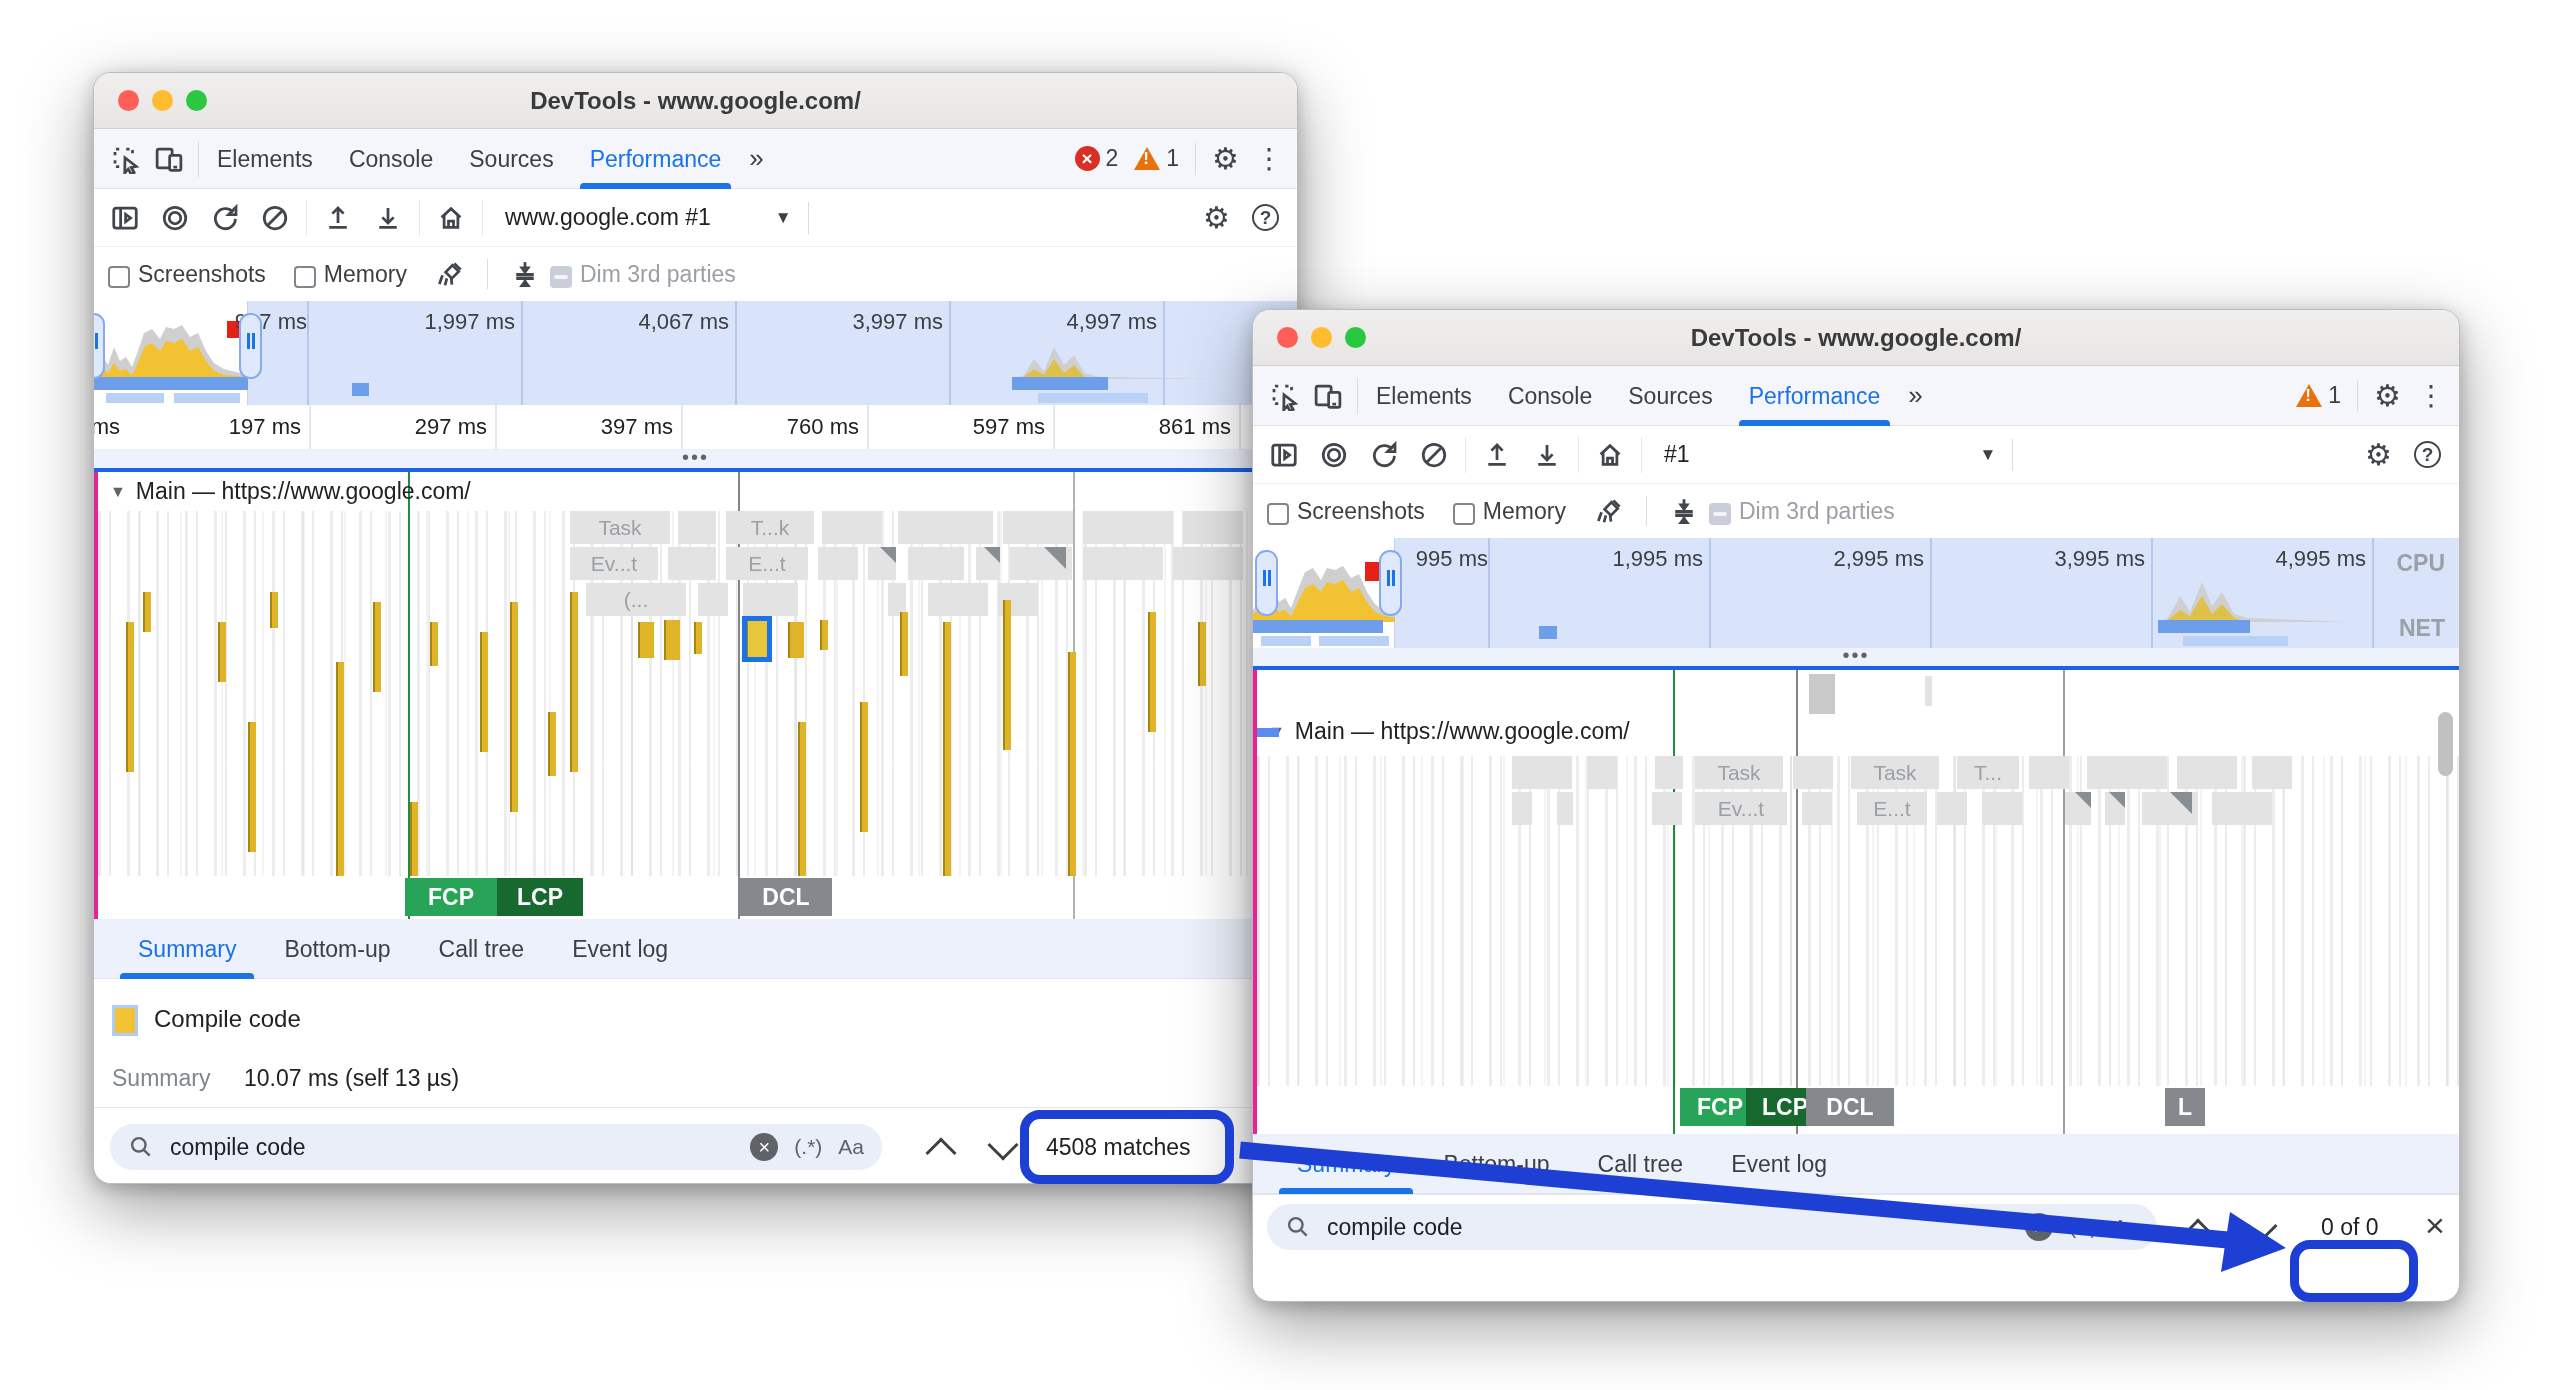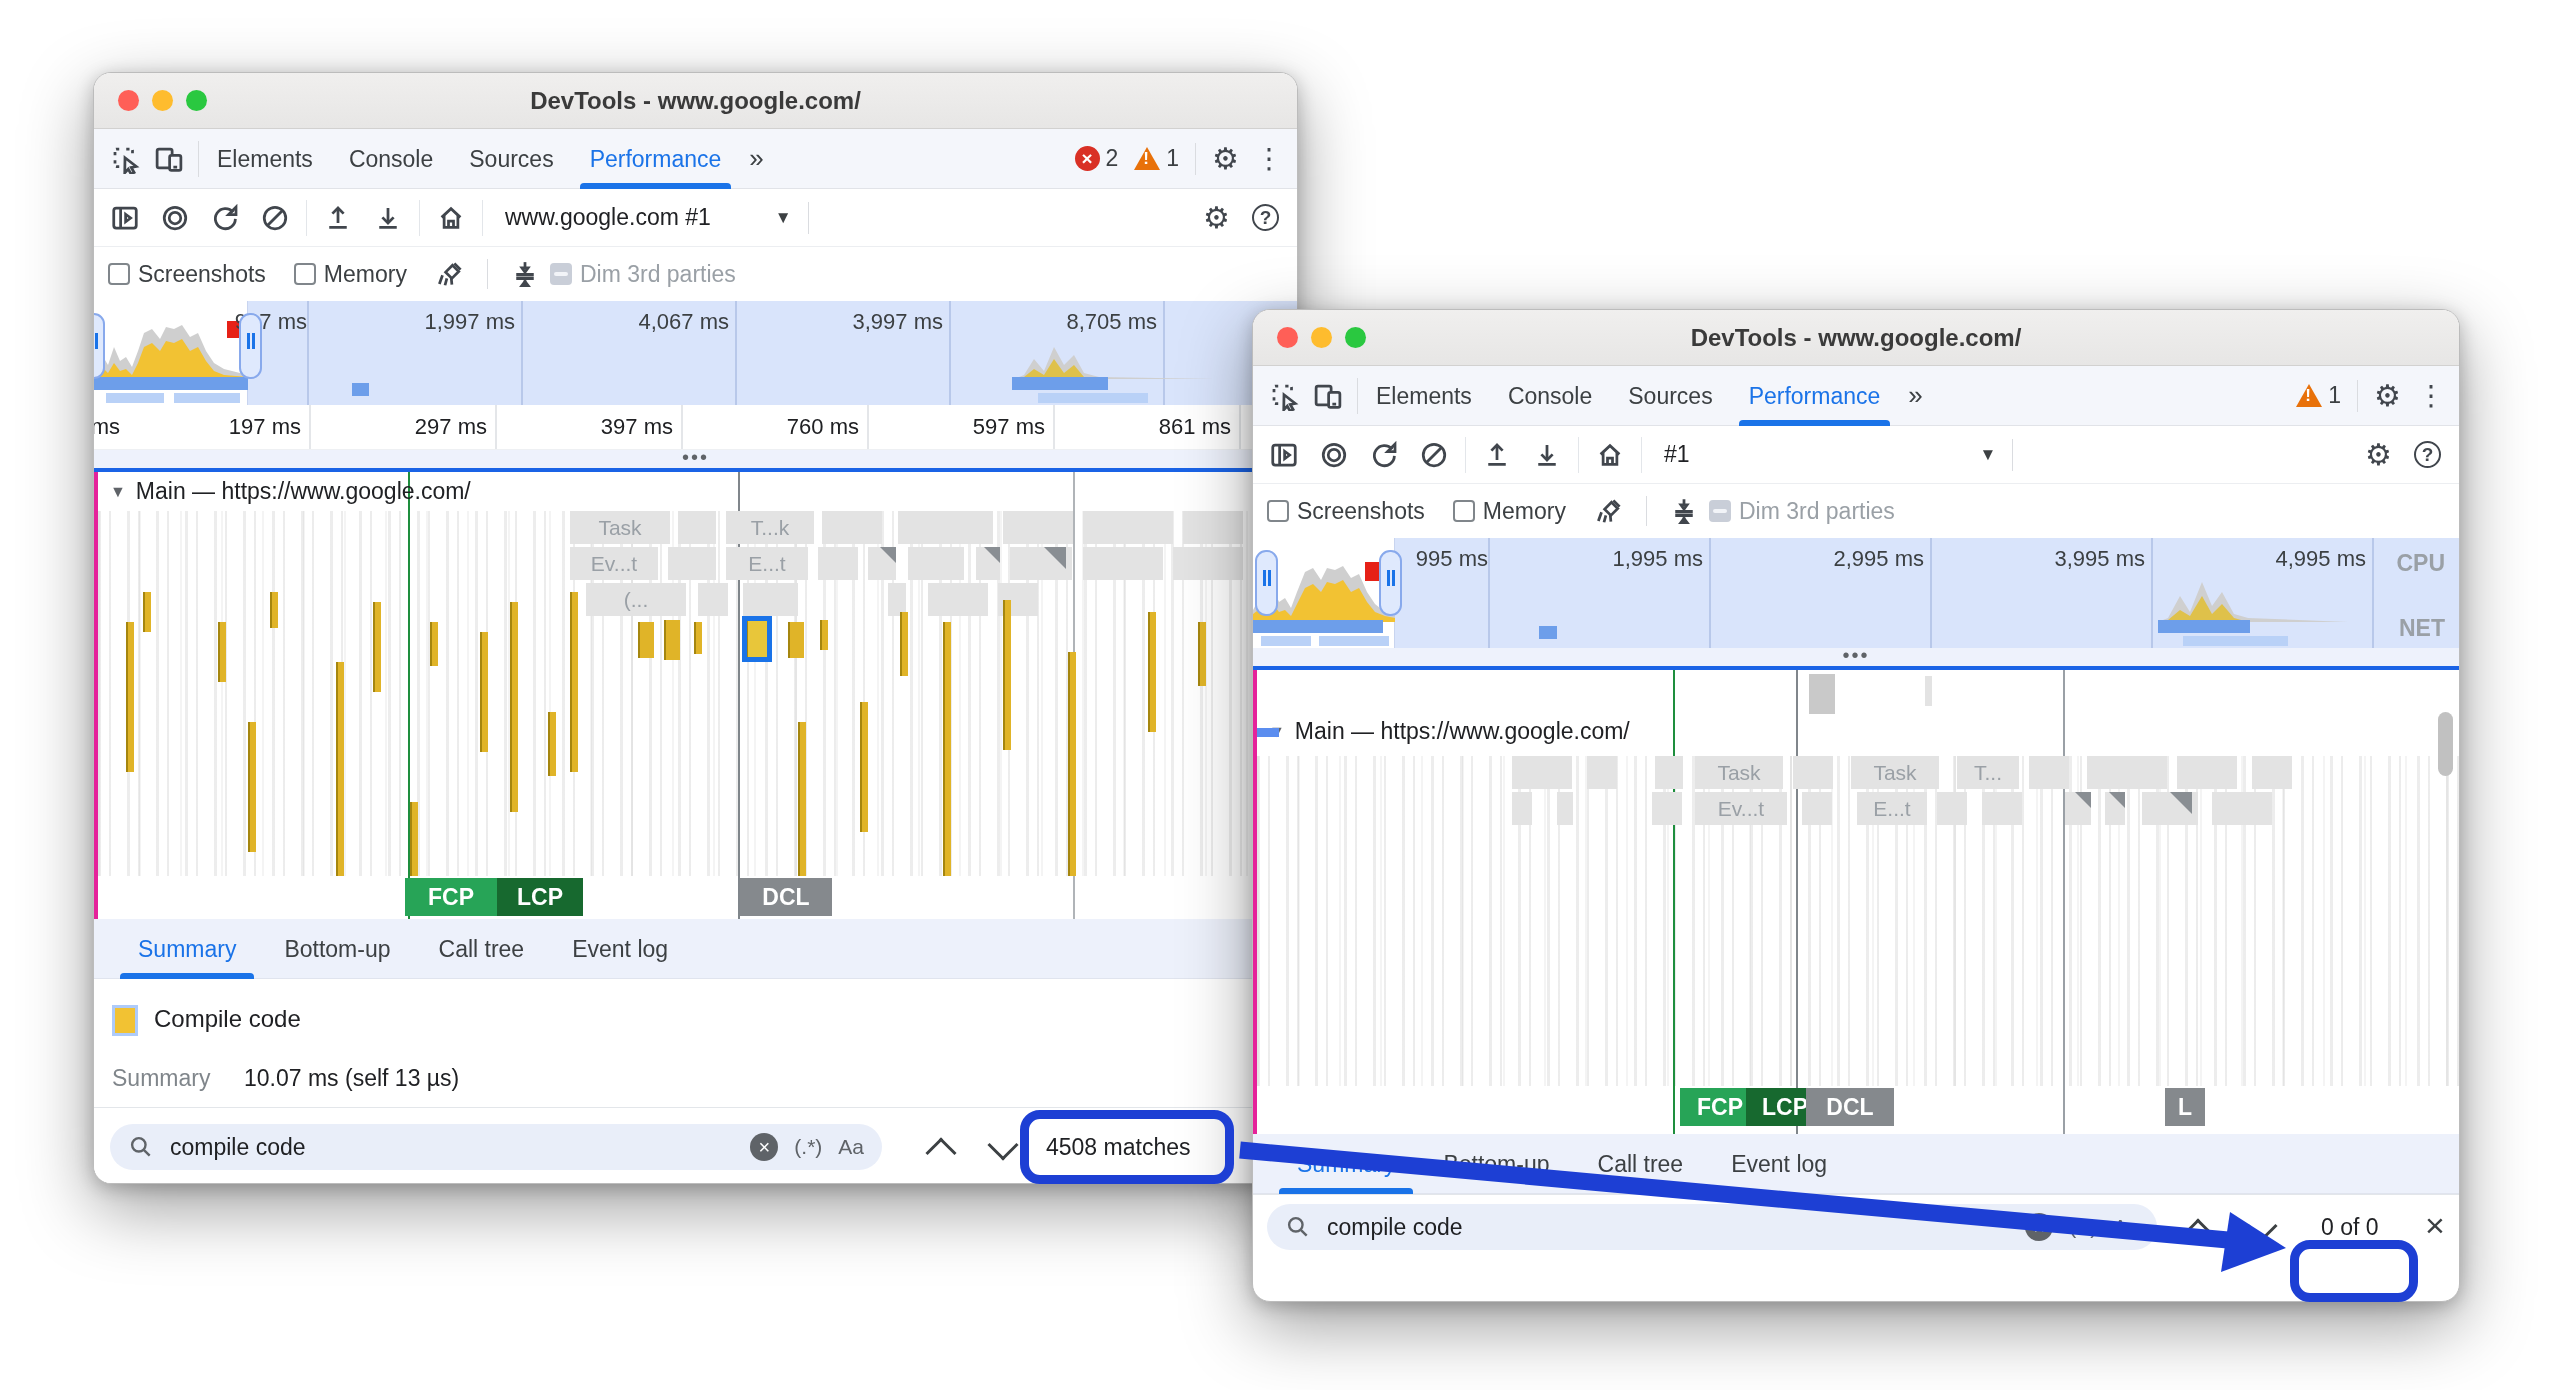--- a/index.html
+++ b/index.html
@@ -39,21 +39,21 @@
   .tb-group.noline { border-right:none; }
   .sel-label { font-size:23px; color:#202124; margin-left:6px; }
   .sel-caret { font-size:17px; color:#3c4043; margin-left:44px; }
   .toolbar-right { margin-left:auto; display:flex; align-items:center; gap:22px; padding-right:18px; }
   .help-c { width:27px; height:27px; border:2.5px solid #41464d; border-radius:50%; font-size:19px; font-weight:700; color:#41464d; text-align:center; line-height:23px; }
 
   .row-opts { position:relative; height:54px; background:#fff; display:flex; align-items:center; gap:10px; padding-left:14px; }
   .chk { width:22px; height:22px; border:2px solid #80868b; border-radius:4px; background:#fff; margin-right:8px; }
   .chk.dis { border:none; background:#c9ced8; position:relative; }
   .chk.dis::after { content:""; position:absolute; left:4px; top:9px; width:14px; height:4px; background:#f2f4f8; border-radius:2px; }
-  .opt-label { font-size:23px; color:#3c4043; margin-right:18px; display:flex; align-items:center; }
+  .opt-label { font-size:23px; color:#3c4043; margin-right:18px; display:flex; align-items:flex-end; }
   .opt-label.dim { color:#9aa0a6; }
   .opts-sep { width:1px; height:30px; background:#dadce0; margin:0 12px; }
 
   
   .row-overview { position:relative; background:#d9e4fb; overflow:hidden; }
   .win1 .row-overview { height:104px; background-image:repeating-linear-gradient(90deg, transparent 0 212px, #b8c8ea 212px 214px); background-position:1px 0; }
   .win2 .row-overview { height:110px; background-image:repeating-linear-gradient(90deg, transparent 0 219px, #b8c8ea 219px 221px); background-position:16px 0; }
   .ov-select { position:absolute; top:0; bottom:0; left:0; background:#fff; border-right:1px solid #c8d4ef; }
   .win1 .ov-select { width:154px; } .win2 .ov-select { width:142px; }
   .tick { position:absolute; top:8px; width:105px; text-align:right; font-size:22px; color:#3c4043; white-space:nowrap; }
@@ -314,21 +314,21 @@
         <div class="netbar nb2" style="left: 12px; top: 92px; width: 58px; height: 10px;"></div>
         <div class="netbar nb2" style="left: 80px; top: 92px; width: 66px; height: 10px;"></div>
         <div class="netbar nb1" style="left: 258px; top: 82px; width: 17px; height: 13px;"></div>
         <div class="netbar nb1" style="left: 918px; top: 76px; width: 96px; height: 13px;"></div>
         <div class="netbar nb2" style="left: 944px; top: 92px; width: 110px; height: 10px;"></div>
         <div></div>
       <div class="tick" style="left: 108px;">997 ms</div>
         <div class="tick" style="left: 316px;">1,997 ms</div>
         <div class="tick" style="left: 530px;">4,067 ms</div>
         <div class="tick" style="left: 744px;">3,997 ms</div>
-        <div class="tick" style="left: 958px;">8,705 ms</div>
+        <div class="tick" style="left: 958px;">4,997 ms</div>
         <div></div>
       <div class="handle" style="left:-12px"></div>
       <div class="handle" style="left:145px"></div>
     </div>
 
     <div class="row-ruler">
       <div class="tick" style="left: -74px;">ms</div>
         <div class="tick" style="left: 107px;">197 ms</div>
         <div class="tick" style="left: 293px;">297 ms</div>
         <div class="tick" style="left: 479px;">397 ms</div>

